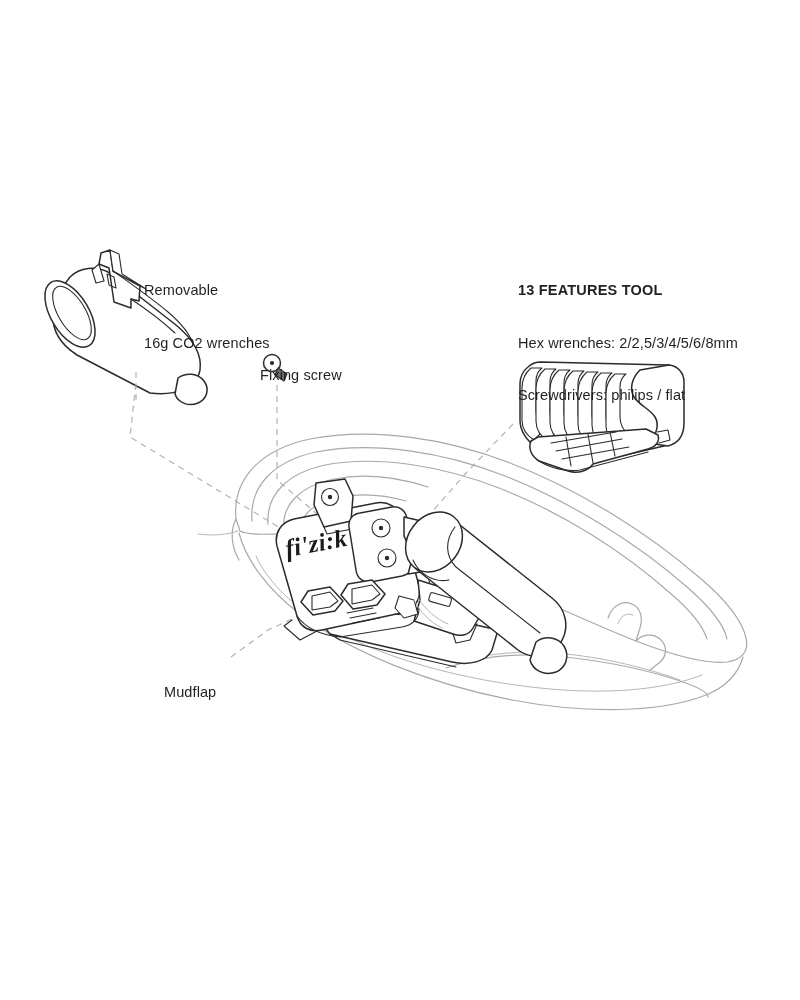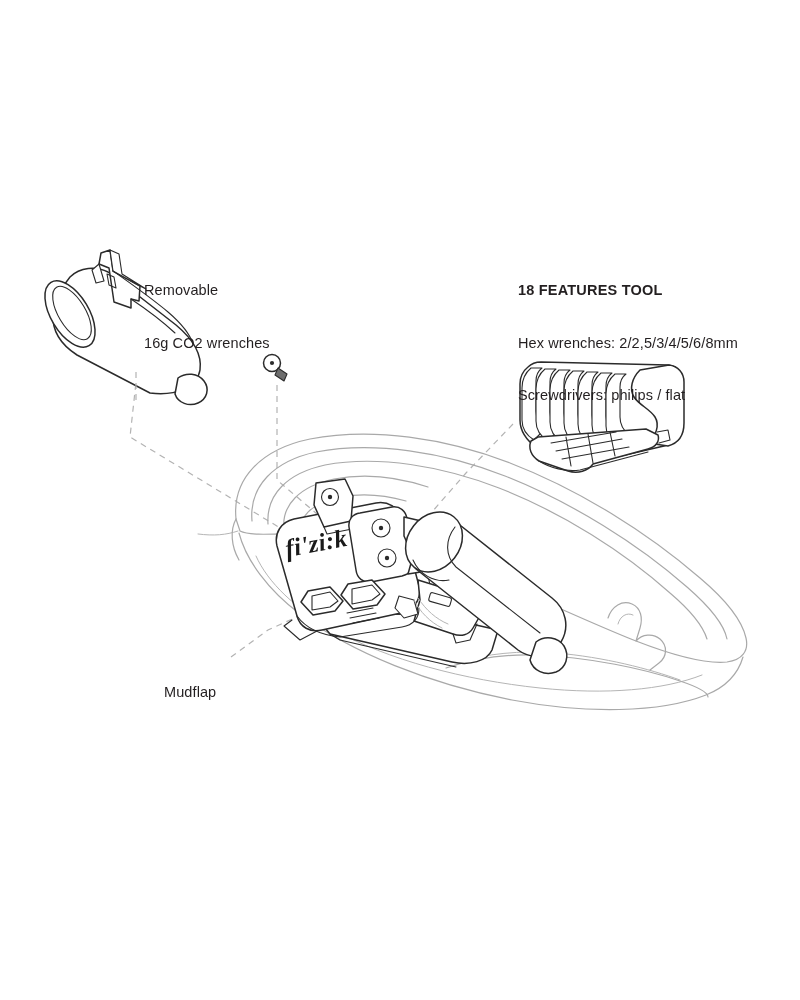--- a/index.html
+++ b/index.html
@@ -348,24 +348,27 @@
 
     <text x="287" y="557" transform="rotate(-10.5 287 557)" font-family="'Liberation Serif', serif" font-size="25" font-weight="bold" font-style="italic" fill="#1a1a1a" letter-spacing="0.4">fi'zi:k</text>
 
   </svg>
 
   <div class="label" id="lbl-co2">
     <span class="ln">Removable</span>
     <span class="ln">16g CO2 wrenches</span>
   </div>
 
+  <div class="label" id="lbl-screw">
+    <span class="ln">Fixing screw</span>
+  </div>
 
   <div class="label" id="lbl-mud">
     <span class="ln">Mudflap</span>
   </div>
 
   <div class="label" id="lbl-tool">
-    <span class="ttl">18 FEATURES TOOL</span>
+    <span class="ttl">13 FEATURES TOOL</span>
     <span class="ln">Hex wrenches: 2/2,5/3/4/5/6/8mm</span>
     <span class="ln">Screwdrivers: philips / flat</span>
   </div>
 
 </div>
 
 </body></html>

